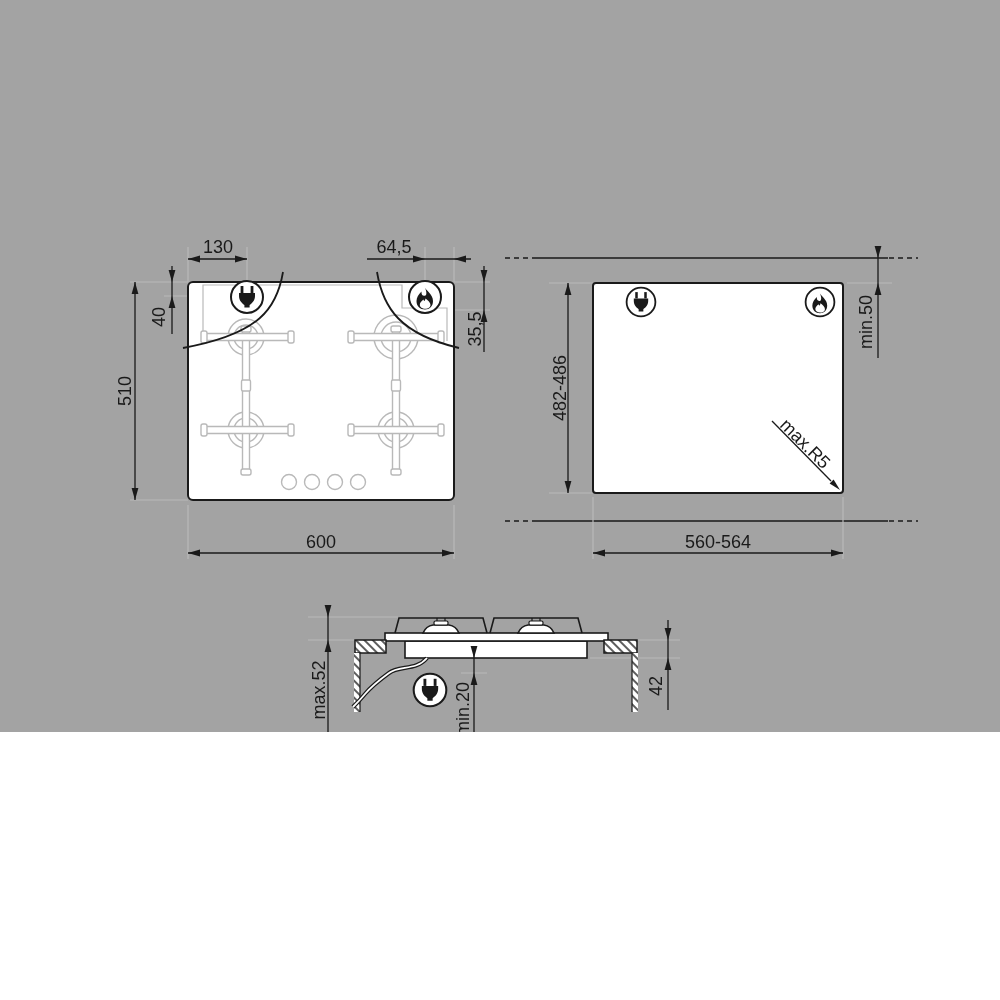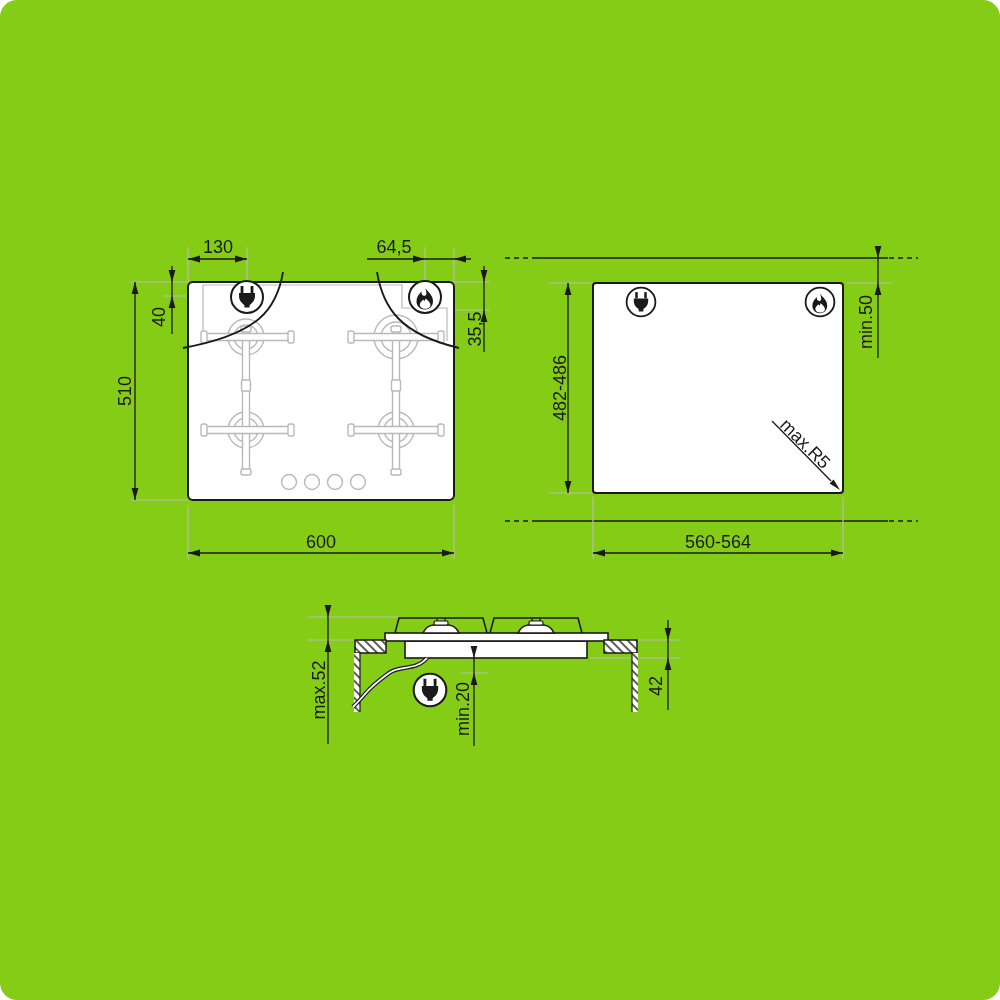--- a/index.html
+++ b/index.html
@@ -4,24 +4,23 @@
 <style>
   html, body {
     margin: 0;
     padding: 0;
     background: #ffffff;
     font-family: "Liberation Sans", sans-serif;
   }
   #stage {
     position: relative;
     width: 1000px;
-    height: 1000px;
-    background: #84cc16;
+    height: 732px;
+    background: #a3a3a3;
     overflow: hidden;
-    border-radius: 17px;
   }
   svg { display: block; }
   text {
     font-family: "Liberation Sans", sans-serif;
     font-size: 18px;
     fill: #1a1a1a;
   }
   .ink   { stroke: #1a1a1a; fill: none; }
   .thick { stroke-width: 2; }
   .med   { stroke-width: 1.6; }

